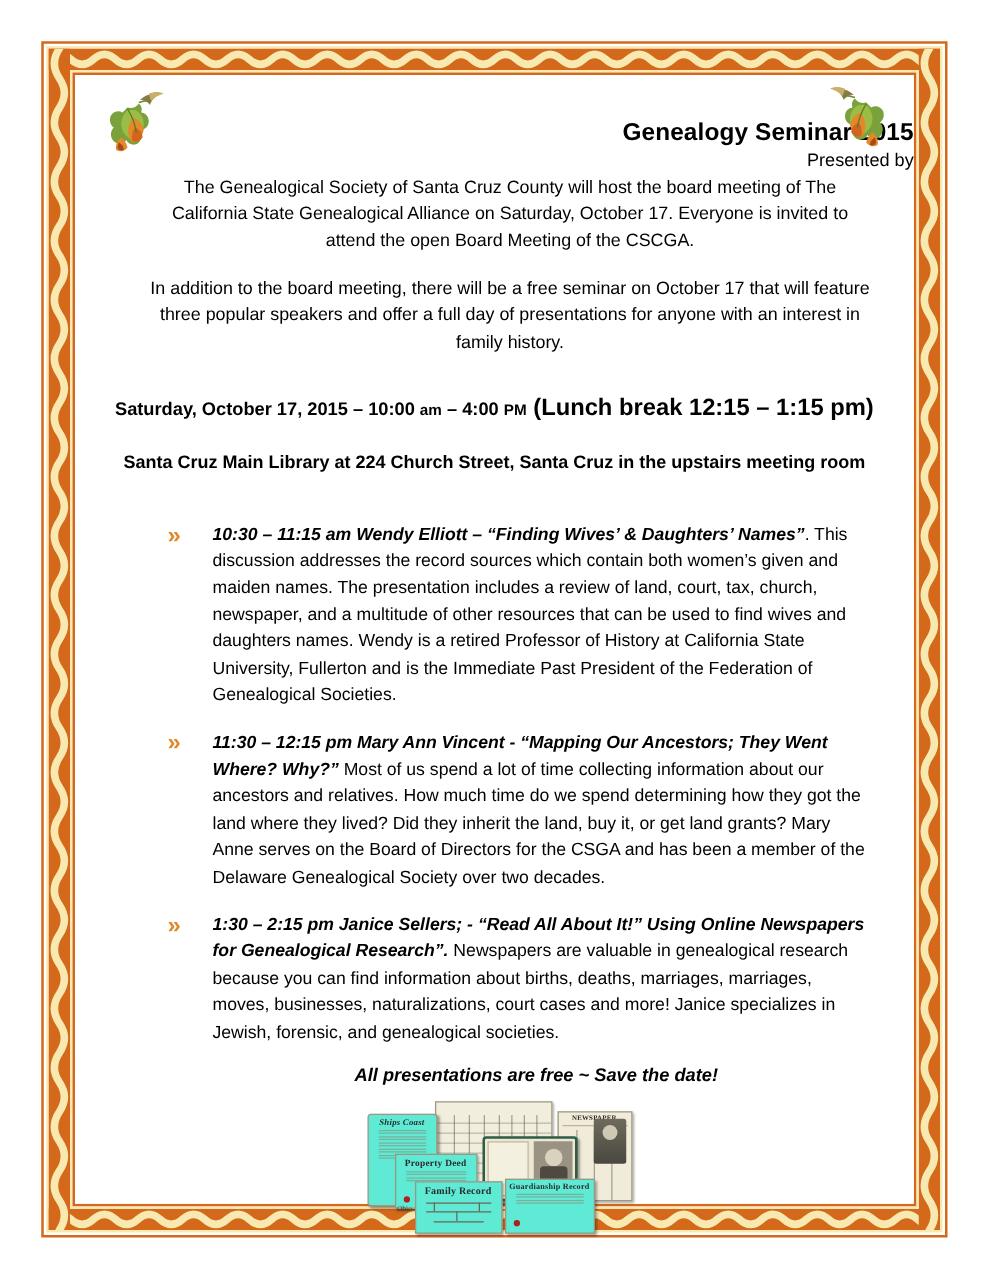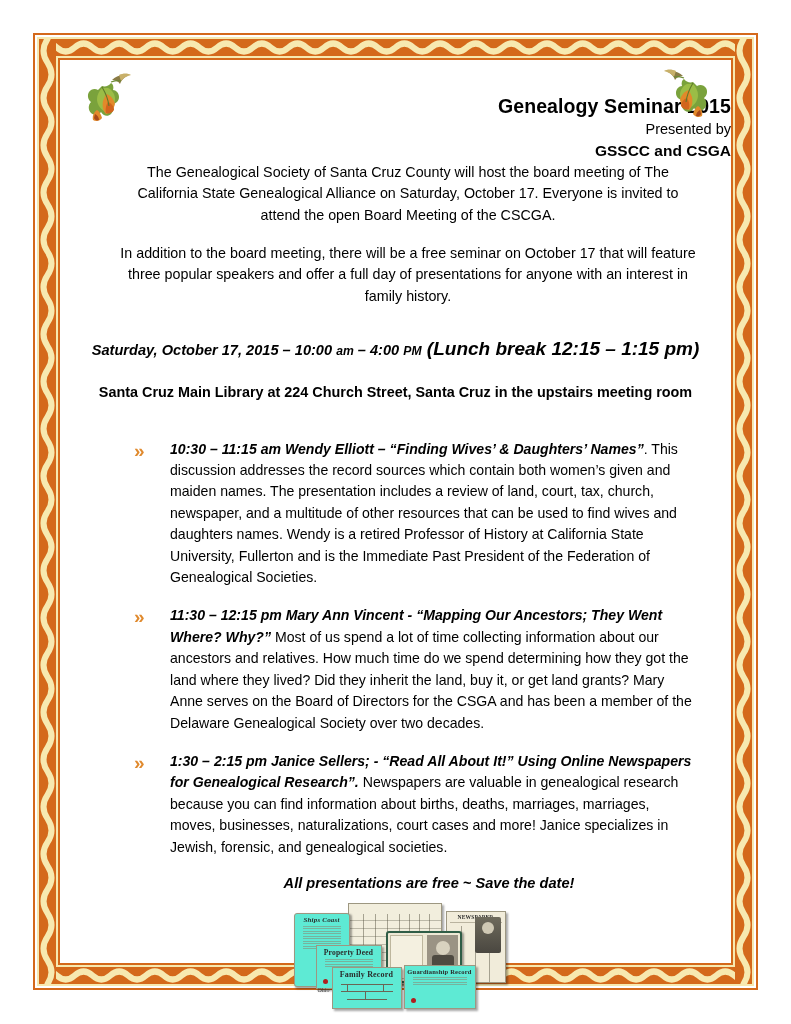--- a/index.html
+++ b/index.html
@@ -122,21 +122,21 @@
   }
   p.para + p.para { margin-top: 16px; }
   .intro { margin-top: 30px; }
 
   
   .details {
     text-align: center;
     margin-top: 28px;
     font-weight: bold;
   }
-  .details .line1 { font-size: 14.6px; line-height: 1.38; font-style: italic; }
+  .details .line1 { font-size: 14.6px; line-height: 1.38; }
   .details .line1 .smallcaps { font-size: 12.2px; }
   .details .line1 .lunch { font-size: 19px; }
   .details .line2 { font-size: 14.4px; line-height: 1.42; margin-top: 20px; }
   .details .line3 { font-size: 14.4px; line-height: 1.42; }
 
   
   .speakers { margin: 36px 33px 0 70px; }
   .speaker {
     position: relative;
     padding-left: 40px;
@@ -313,21 +313,20 @@
           <path d="M19 44 C16 46 14 50 15 54 C18 56 22 55 24 52 C23 48 21 45 19 44 Z" fill="#e2892a"></path>
           <path d="M17 48 C19 49 21 51 21 54 C19 55 17 54 16 52 Z" fill="#a8491a"></path>
           <path d="M24 21 C27 26 30 32 31 40" stroke="#5d7a2a" stroke-width="1.1" fill="none"></path>
           <path d="M33 16 C36 15 40 14 43 15" stroke="#6b8a33" stroke-width="1.3" fill="none"></path>
         </svg>
       </div>
 
       <div class="title-block">
         <div class="main-title">Genealogy Seminar 2015</div>
         <div class="sub-line">Presented by</div>
-        <div class="sub-line bold">GSSCC and CSGA</div>
       </div>
 
       <div class="body-wrap">
         <p class="para intro">The Genealogical Society of Santa Cruz County will host the board meeting of The California State Genealogical Alliance on Saturday, October 17.  Everyone is invited to attend the open Board Meeting of the CSCGA.</p>
         <p class="para">In addition to the board meeting, there will be a free seminar on October 17 that will feature three popular speakers and offer a full day of presentations for anyone with an interest in family history.</p>
       </div>
 
       <div class="details">
         <div class="line1"><span>Saturday, October 17, 2015 – 10:00 </span><span class="smallcaps">am</span><span> – 4:00 </span><span class="smallcaps">PM</span><span class="lunch"> (Lunch break 12:15 – 1:15 pm)</span></div>
         <div class="line2">Santa Cruz Main Library at 224 Church Street, Santa Cruz in the upstairs meeting room</div>

